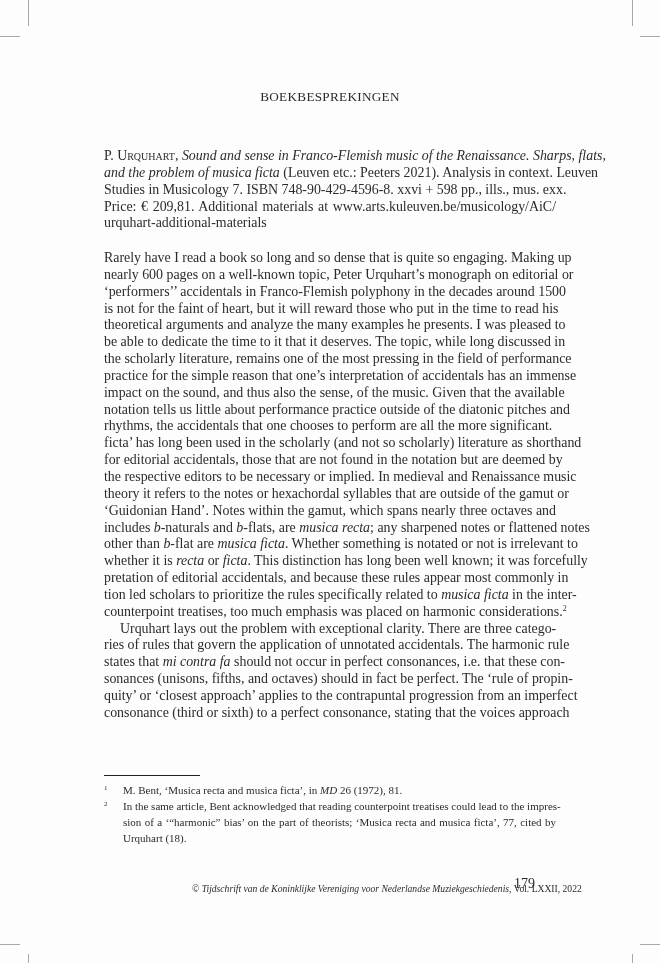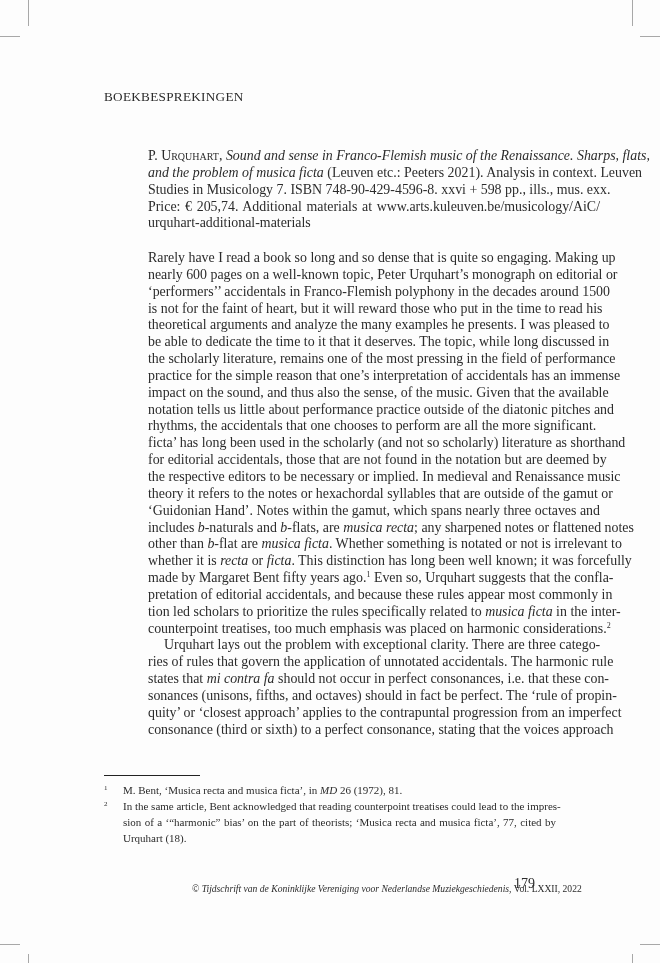--- a/index.html
+++ b/index.html
@@ -7,27 +7,26 @@
     width: 660px; height: 963px; position: relative; overflow: hidden;
     background: #fdfdfd; color: #2b2b2b;
     font-family: "Liberation Serif", "DejaVu Serif", serif;
   }
   .crop { position: absolute; background: #a8a8a8; }
   .crop.v { width: 1px; }
   .crop.h { height: 1px; }
 
   .heading {
     position: absolute; left: 104px; width: 452px; top: 88px;
-    text-align: left; font-size: 13.2px; letter-spacing: 0.3px; line-height: 17px;
+    text-align: center; font-size: 13.2px; letter-spacing: 0.3px; line-height: 17px;
   }
   .text {
     position: absolute; left: 104px; width: 452px;
     font-size: 13.9px; line-height: 16.85px;
     text-align: justify;
-    margin-left: 44px;
   }
   .line { display: block; white-space: nowrap; text-align: justify; text-align-last: justify; height: 16.85px; }
   .line.last { text-align-last: left; }
   .line.indent { text-indent: 16px; }
   .biblio { top: 148px; }
   .body-text { top: 250px; }
   .sc { font-variant: small-caps; }
   i, .it { font-style: italic; }
   sup { font-size: 8px; vertical-align: 5px; line-height: 0; }
 
@@ -55,21 +54,21 @@
 <div class="crop v" style="left:28px;top:954px;height:9px;"></div>
 <div class="crop h" style="left:640px;top:944px;width:20px;"></div>
 <div class="crop v" style="left:632px;top:954px;height:9px;"></div>
 
 <div class="heading">BOEKBESPREKINGEN</div>
 
 <div class="text biblio" id="biblio">
     <span class="line"><span>P. </span><span class="sc">Urquhart</span><span>, </span><i>Sound and sense in Franco-Flemish music of the Renaissance. Sharps, flats,</i></span>
     <span class="line"><i>and the problem of musica ficta</i><span> (Leuven etc.: Peeters 2021). Analysis in context. Leuven</span></span>
     <span class="line"><span>Studies in Musicology 7. ISBN 748-90-429-4596-8. xxvi + 598 pp., ills., mus. exx.</span></span>
-    <span class="line"><span>Price: € 205,74. Additional materials at www.arts.kuleuven.be/musicology/AiC/</span></span>
+    <span class="line"><span>Price: € 209,81. Additional materials at www.arts.kuleuven.be/musicology/AiC/</span></span>
     <span class="line last"><span>urquhart-additional-materials</span></span>
   </div>
 
 <div class="text body-text" id="body">
     <span class="line"><span>Rarely have I read a book so long and so dense that is quite so engaging. Making up</span></span>
     <span class="line"><span>nearly 600 pages on a well-known topic, Peter Urquhart’s monograph on editorial or</span></span>
     <span class="line"><span>‘performers’’ accidentals in Franco-Flemish polyphony in the decades around 1500</span></span>
     <span class="line"><span>is not for the faint of heart, but it will reward those who put in the time to read his</span></span>
     <span class="line"><span>theoretical arguments and analyze the many examples he presents. I was pleased to</span></span>
     <span class="line"><span>be able to dedicate the time to it that it deserves. The topic, while long discussed in</span></span>
@@ -79,21 +78,20 @@
     <span class="line"><span>notation tells us little about performance practice outside of the diatonic pitches and</span></span>
     <span class="line last"><span>rhythms, the accidentals that one chooses to perform are all the more significant.</span></span>
     <span class="line"><span>ficta’ has long been used in the scholarly (and not so scholarly) literature as shorthand</span></span>
     <span class="line"><span>for editorial accidentals, those that are not found in the notation but are deemed by</span></span>
     <span class="line"><span>the respective editors to be necessary or implied. In medieval and Renaissance music</span></span>
     <span class="line"><span>theory it refers to the notes or hexachordal syllables that are outside of the gamut or</span></span>
     <span class="line"><span>‘Guidonian Hand’. Notes within the gamut, which spans nearly three octaves and</span></span>
     <span class="line"><span>includes </span><i>b</i><span>-naturals and </span><i>b</i><span>-flats, are </span><i>musica recta</i><span>; any sharpened notes or flattened notes</span></span>
     <span class="line"><span>other than </span><i>b</i><span>-flat are </span><i>musica ficta</i><span>. Whether something is notated or not is irrelevant to</span></span>
     <span class="line"><span>whether it is </span><i>recta</i><span> or </span><i>ficta</i><span>. This distinction has long been well known; it was forcefully</span></span>
-    <span class="line"><span>made by Margaret Bent fifty years ago.</span><sup>1</sup><span> Even so, Urquhart suggests that the confla-</span></span>
     <span class="line"><span>pretation of editorial accidentals, and because these rules appear most commonly in</span></span>
     <span class="line"><span>tion led scholars to prioritize the rules specifically related to </span><i>musica ficta</i><span> in the inter-</span></span>
     <span class="line last"><span>counterpoint treatises, too much emphasis was placed on harmonic considerations.</span><sup>2</sup></span>
     <span class="line indent"><span>Urquhart lays out the problem with exceptional clarity. There are three catego-</span></span>
     <span class="line"><span>ries of rules that govern the application of unnotated accidentals. The harmonic rule</span></span>
     <span class="line"><span>states that </span><i>mi contra fa</i><span> should not occur in perfect consonances, i.e. that these con-</span></span>
     <span class="line"><span>sonances (unisons, fifths, and octaves) should in fact be perfect. The ‘rule of propin-</span></span>
     <span class="line"><span>quity’ or ‘closest approach’ applies to the contrapuntal progression from an imperfect</span></span>
     <span class="line"><span>consonance (third or sixth) to a perfect consonance, stating that the voices approach</span></span>
   </div>

